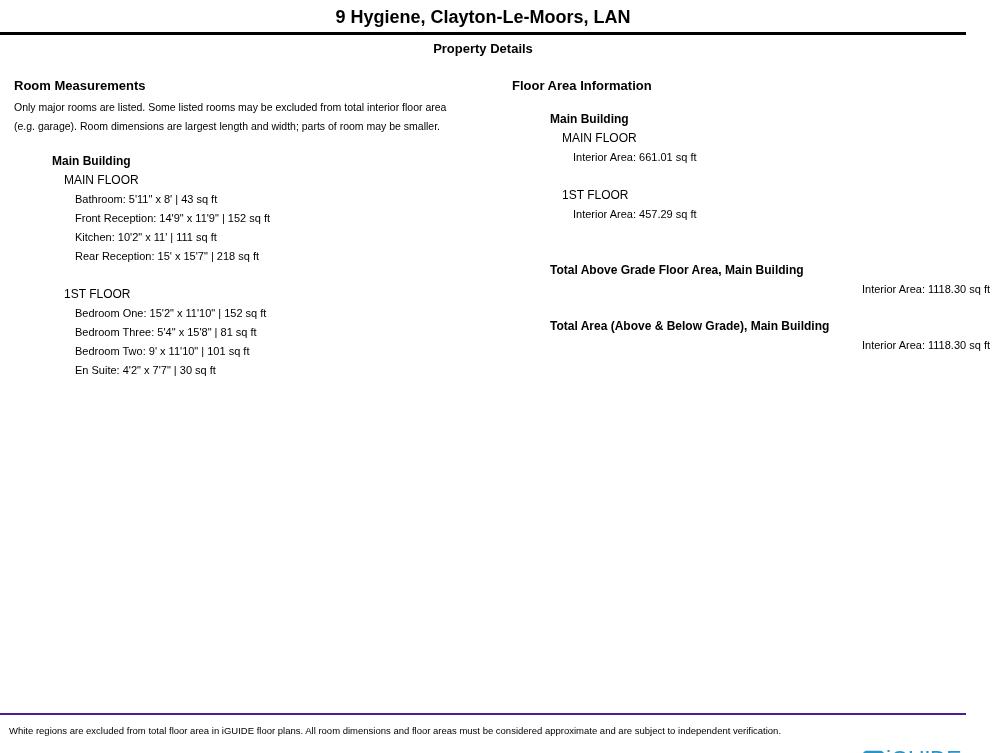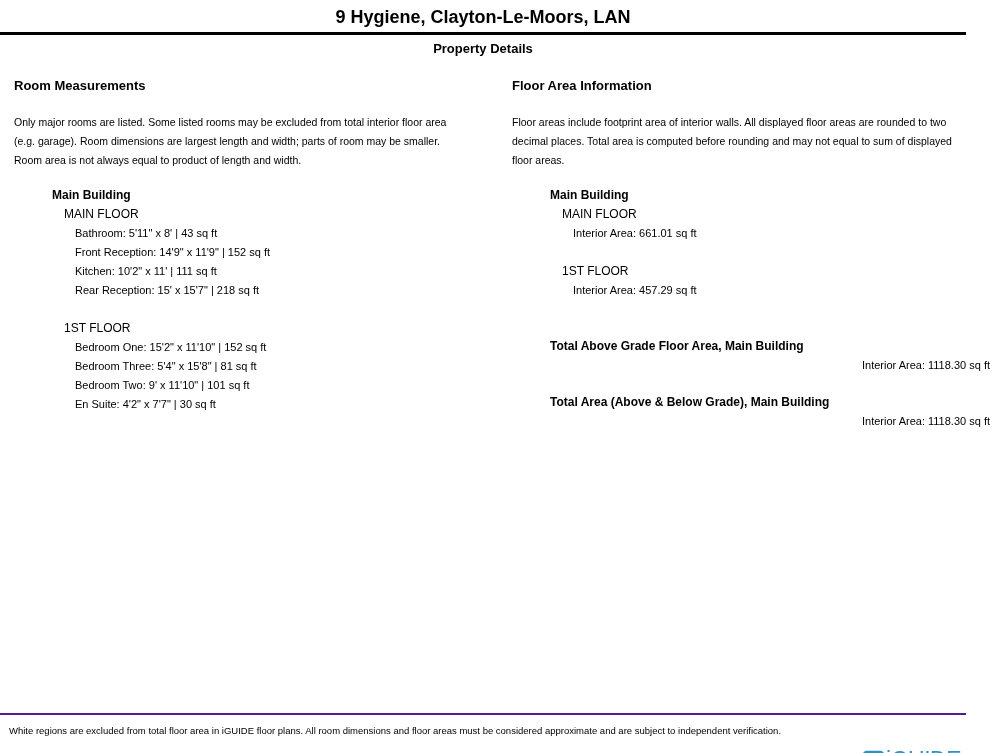--- a/index.html
+++ b/index.html
@@ -38,21 +38,21 @@
   .col { position:absolute; top:76px; }
   .col-left  { left:14px;  width:486px; }
   .col-right { left:512px; width:478px; }
 
   .section-heading {
     margin-top:2px;
     font-size:13px;
     font-weight:bold;
     line-height:16px;
   }
-  .section-desc { margin-top:19px; font-size:10.5px; }
+  .section-desc { margin-top:4px; font-size:10.5px; }
   .section-desc .desc-line { line-height:19px; white-space:nowrap; }
 
   .building-name {
     margin:16px 0 0 38px;
     font-size:12px;
     font-weight:bold;
     line-height:19px;
     white-space:nowrap;
   }
   .floor-group { margin-top:0; }
@@ -126,21 +126,20 @@
     <h1 class="header-title">9 Hygiene, Clayton-Le-Moors, LAN</h1>
     <div class="title-rule"></div>
     <h2 class="subtitle">Property Details</h2>
   </header>
 
   <section class="col col-left">
     <h3 class="section-heading">Room Measurements</h3>
     <div class="section-desc">
       <div class="desc-line">Only major rooms are listed. Some listed rooms may be excluded from total interior floor area</div>
       <div class="desc-line">(e.g. garage). Room dimensions are largest length and width; parts of room may be smaller.</div>
-      <div class="desc-line">Room area is not always equal to product of length and width.</div>
     </div>
 
     <div class="building-name">Main Building</div>
 
     <div class="floor-group">
       <div class="floor-name">MAIN FLOOR</div>
       <div class="room-line">Bathroom: 5'11" x 8' | 43 sq ft</div>
       <div class="room-line">Front Reception: 14'9" x 11'9" | 152 sq ft</div>
       <div class="room-line">Kitchen: 10'2" x 11' | 111 sq ft</div>
       <div class="room-line">Rear Reception: 15' x 15'7" | 218 sq ft</div>
@@ -150,25 +149,20 @@
       <div class="floor-name">1ST FLOOR</div>
       <div class="room-line">Bedroom One: 15'2" x 11'10" | 152 sq ft</div>
       <div class="room-line">Bedroom Three: 5'4" x 15'8" | 81 sq ft</div>
       <div class="room-line">Bedroom Two: 9' x 11'10" | 101 sq ft</div>
       <div class="room-line">En Suite: 4'2" x 7'7" | 30 sq ft</div>
     </div>
   </section>
 
   <section class="col col-right">
     <h3 class="section-heading">Floor Area Information</h3>
-    <div class="section-desc">
-      <div class="desc-line">Floor areas include footprint area of interior walls. All displayed floor areas are rounded to two</div>
-      <div class="desc-line">decimal places. Total area is computed before rounding and may not equal to sum of displayed</div>
-      <div class="desc-line">floor areas.</div>
-    </div>
 
     <div class="building-name">Main Building</div>
 
     <div class="floor-group">
       <div class="floor-name">MAIN FLOOR</div>
       <div class="area-line">Interior Area: 661.01 sq ft</div>
     </div>
 
     <div class="floor-group gap-above">
       <div class="floor-name">1ST FLOOR</div>

